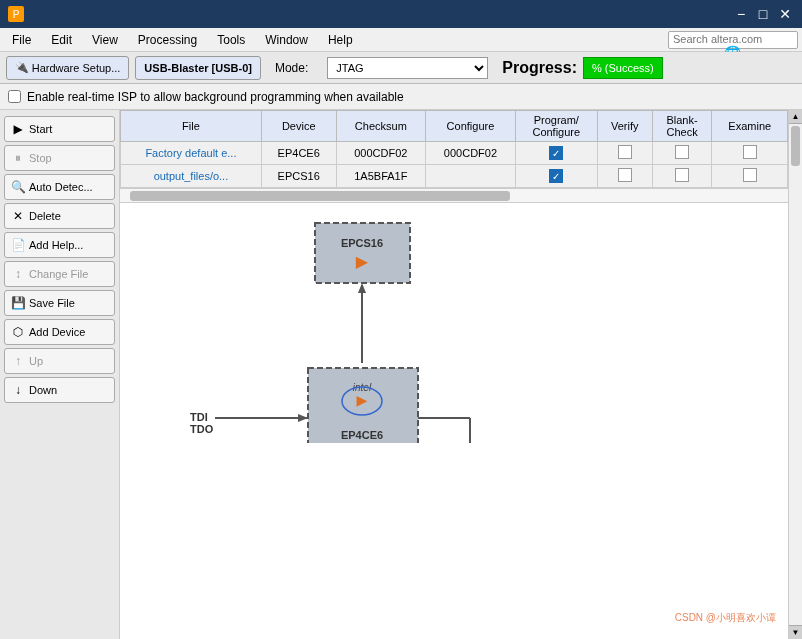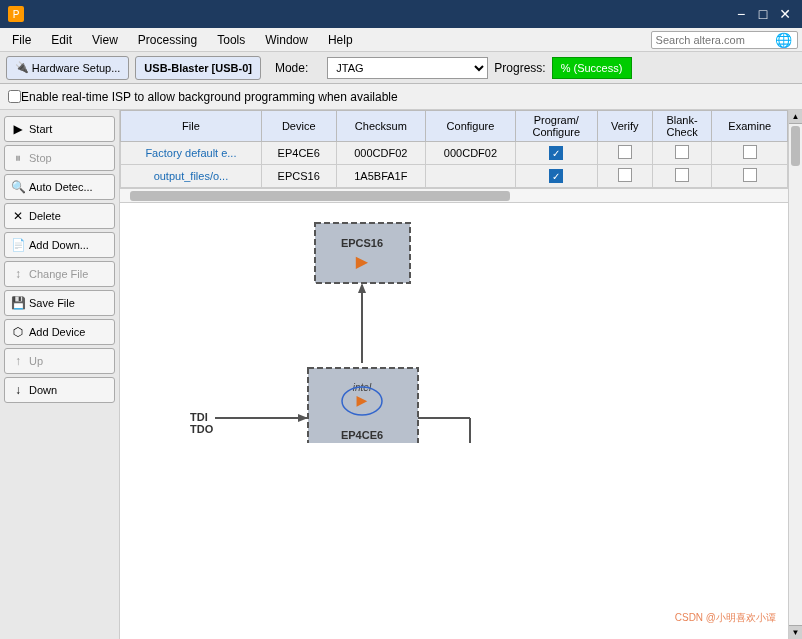--- a/index.html
+++ b/index.html
@@ -82,20 +82,21 @@
     }
     .menu-search {
       margin-left: auto;
       display: flex;
       align-items: center;
       border: 1px solid #aaa;
       background: white;
       border-radius: 2px;
       padding: 1px 4px;
       height: 18px;
+      flex-direction: column;
     }
     .menu-search input {
       border: none;
       outline: none;
       font-size: 11px;
       width: 120px;
       background: transparent;
     }
     .search-globe {
       color: #1a6bb5;
@@ -141,22 +142,23 @@
       border: 1px solid #999;
       background: white;
       font-size: 11px;
       padding: 2px 4px;
       height: 22px;
       min-width: 120px;
       cursor: pointer;
       margin-left: 13px;
     }
     .progress-label {
-      font-size: 12px;
-      font-weight: normal;
+      font-size: 16px;
+      font-weight: bold;
+      margin-left: 8px;
     }
     .progress-value {
       background: #00cc00;
       color: white;
       font-size: 11px;
       font-weight: normal;
       padding: 2px 8px;
       border: 1px solid #009900;
       min-width: 80px;
       height: 22px;
@@ -166,20 +168,21 @@
 
     
     .isp-row {
       background: #f0f0f0;
       border-bottom: 1px solid #ccc;
       padding: 4px 8px;
       height: 26px;
       flex-shrink: 0;
       display: flex;
       align-items: center;
+      gap: 6px;
       font-size: 12px;
     }
     .isp-checkbox {
       cursor: pointer;
     }
 
     
     .main-content {
       display: flex;
       flex: 1;
@@ -441,21 +444,21 @@
     <button class="sidebar-btn">
       <span class="btn-icon">🔍</span>
       <span>Auto Detec...</span>
     </button>
     <button class="sidebar-btn">
       <span class="btn-icon">✕</span>
       <span>Delete</span>
     </button>
     <button class="sidebar-btn">
       <span class="btn-icon">📄</span>
-      <span>Add Down...</span>
+      <span>Add Help...</span>
     </button>
     <button class="sidebar-btn disabled">
       <span class="btn-icon">↕</span>
       <span>Change File</span>
     </button>
     <button class="sidebar-btn">
       <span class="btn-icon">💾</span>
       <span>Save File</span>
     </button>
     <button class="sidebar-btn">

